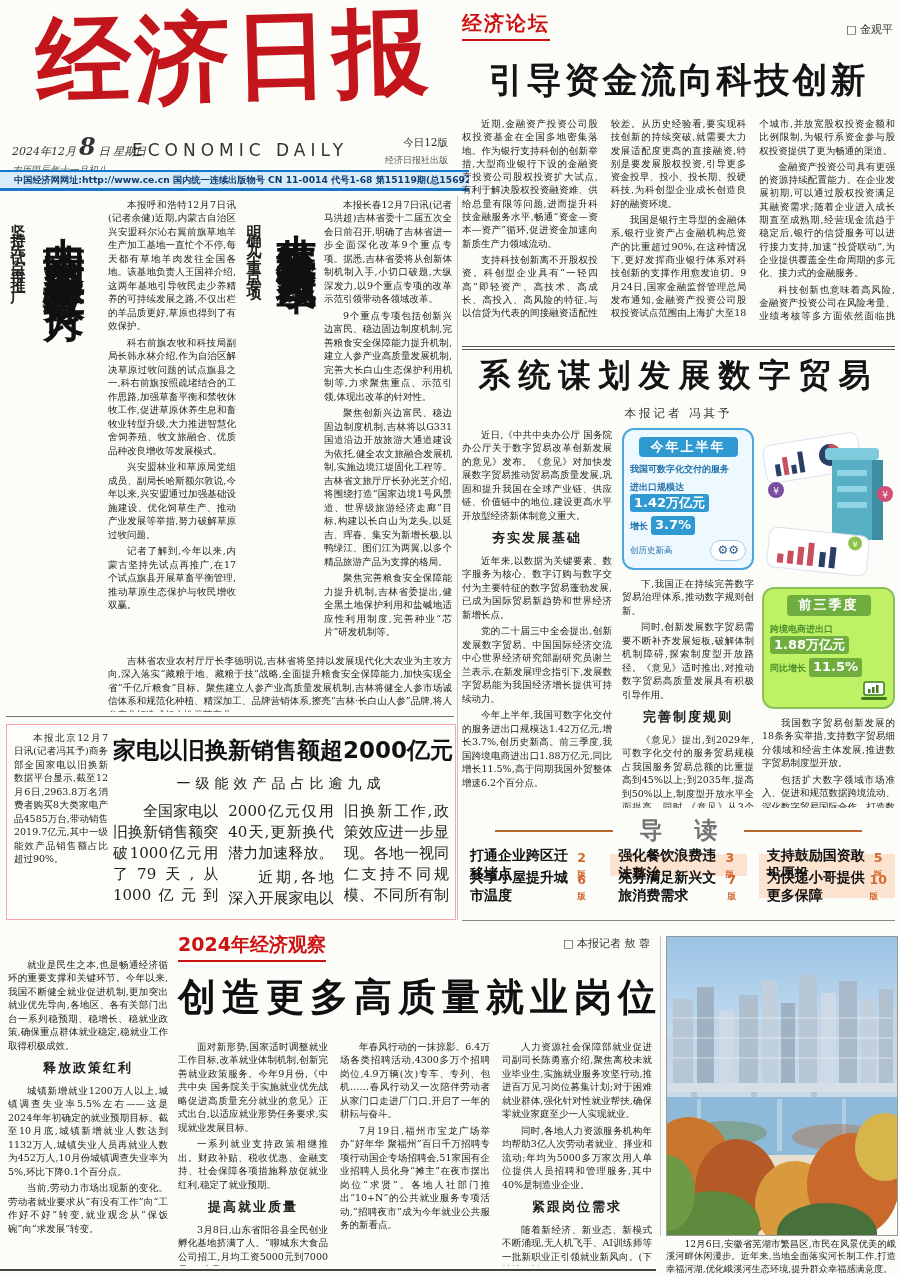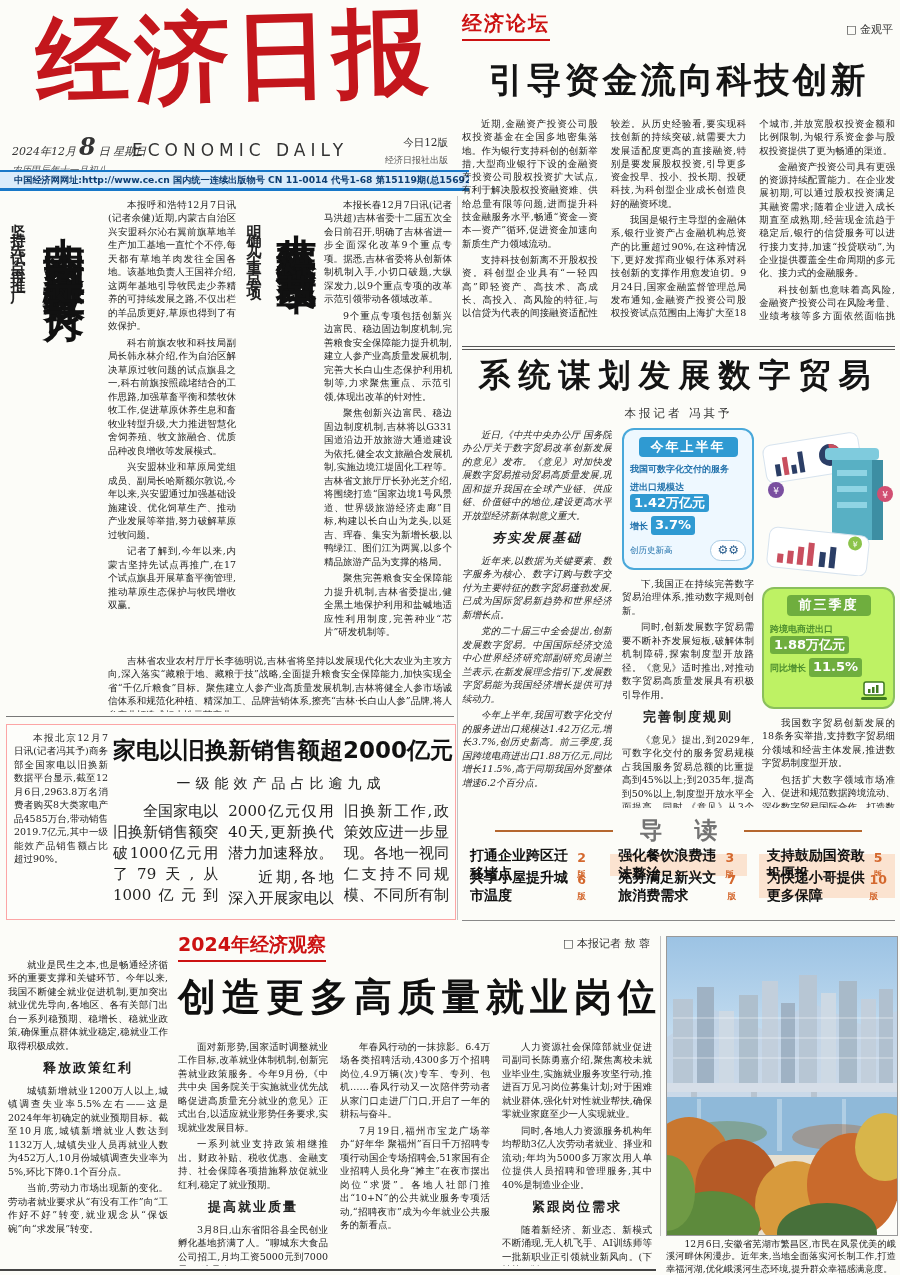--- a/index.html
+++ b/index.html
@@ -55,21 +55,21 @@
   .app-head .t{font-family:"DejaVu Sans",sans-serif;font-size:23px;font-weight:bold;white-space:nowrap;color:#111;}
   .app-head .s{font-size:14px;letter-spacing:5px;margin-top:9px;color:#222;}
   .app-cols{position:absolute;left:106px;top:76px;width:336px;height:112px;column-count:3;column-gap:10px;
             overflow:hidden;font-size:15px;line-height:1.4;}
 
   
   .digital{left:462px;top:352px;width:433px;height:458px;}
   .digital h2{margin:2px 0 0;text-align:center;font-size:32px;font-weight:bold;letter-spacing:8px;color:#141414;}
   .dg-byline{text-align:center;font-size:11.5px;color:#333;margin-top:8px;letter-spacing:3px;}
   .dg-body{position:absolute;left:0;top:76px;width:433px;height:380px;}
-  .dg-col1{position:absolute;left:0;top:0;width:150px;height:380px;font-style:italic;}
+  .dg-col1{position:absolute;left:0;top:0;width:150px;height:380px;}
   .dg-col2{position:absolute;left:160px;top:0;width:132px;height:380px;}
   .dg-col3{position:absolute;left:300px;top:0;width:133px;height:380px;}
   .bubble{border:2px solid #49a8da;background:#eef8ff;border-radius:12px;padding:7px 6px;margin-bottom:7px;}
   .gbox{border:2px solid #8abf5c;background:#bef264;border-radius:12px;padding:6px;margin:8px 0 7px;}
   .itag{display:block;width:max-content;margin:0 auto 6px;background:#2f9ad2;color:#fff;font-weight:bold;
         border-radius:4px;padding:1px 12px;font-size:13px;font-family:"DejaVu Sans",sans-serif;letter-spacing:2px;}
   .gbox .itag{background:#6fae3e;}
   .ik{font-size:9px;color:#2574ad;font-weight:bold;font-family:"DejaVu Sans",sans-serif;}
   .gbox .ik{color:#4e8f2f;}
   .chip{display:inline-block;background:#2f9ad2;color:#fff;font-weight:bold;border-radius:3px;

